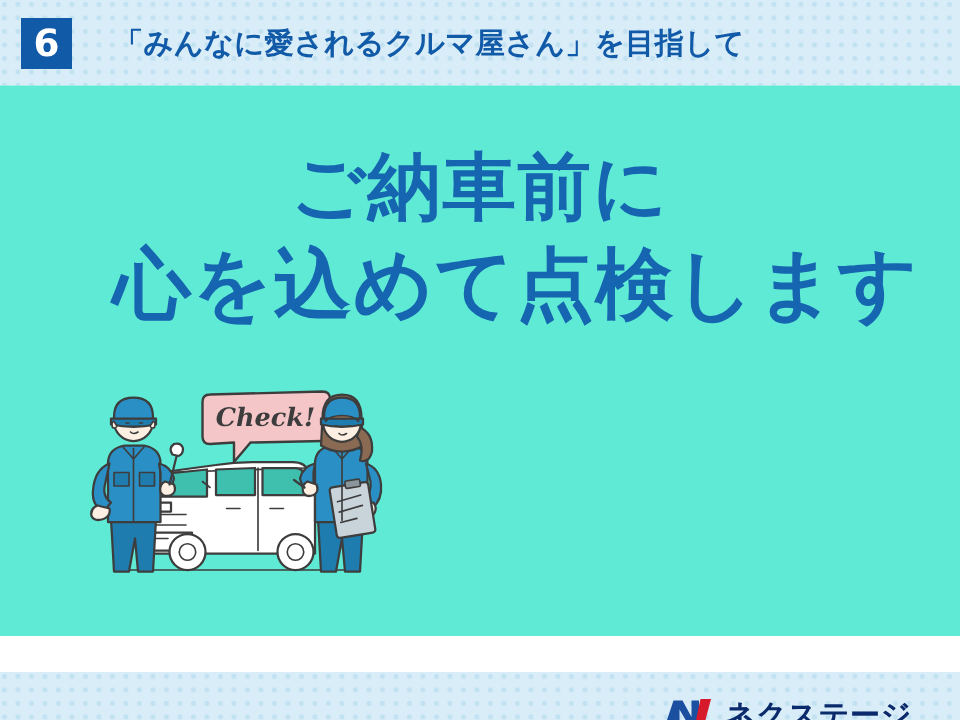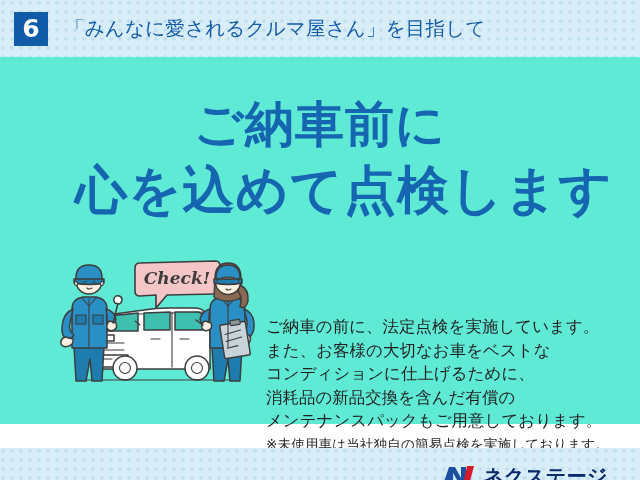--- a/index.html
+++ b/index.html
@@ -46,24 +46,24 @@
     color: #ffffff;
     font-size: 25px;
     font-weight: bold;
     line-height: 34px;
     text-align: center;
     letter-spacing: 0px;
     flex: 0 0 auto;
   }
 
   .header-title {
-    margin-left: 17px;
+    margin-left: 28px;
     color: #115aa8;
     font-size: 19.5px;
-    font-weight: normal;
+    font-weight: bold;
     letter-spacing: 0.2px;
     white-space: nowrap;
   }
 
   
   .panel {
     position: absolute;
     left: 0;
     top: 57px;
     width: 640px;
@@ -305,28 +305,20 @@
 
             <path class="hair olt" d="M165,30 Q168,26 176,26 Q184,26 187,30 L187,28 L165,28 Z"></path>
 
             <path class="olt" d="M171,33 L173,33"></path>
             <path class="olt" d="M180,33 L182,33"></path>
             <path class="olt" d="M174,38 Q176,40 179,38"></path>
           </g>
         </svg>
       </div>
 
-      <div class="copy">
-        <div class="copy-line">ご納車の前に、法定点検を実施しています。</div>
-        <div class="copy-line">また、お客様の大切なお車をベストな</div>
-        <div class="copy-line">コンディションに仕上げるために、</div>
-        <div class="copy-line">消耗品の新品交換を含んだ有償の</div>
-        <div class="copy-line">メンテナンスパックもご用意しております。</div>
-        <div class="copy-note">※未使用車は当社独自の簡易点検を実施しております。</div>
-      </div>
 
     </div>
   </div>
 
   <div class="footer-band">
     <div class="brand">
       <svg class="brand-mark" width="34" height="24" viewBox="0 0 34 24">
         <path d="M1,21 L7,3 L13,3 L19,14 L19,3 L24,3 L24,21 L18,21 L11,9 L11,21 Z" fill="#1b4fa0"></path>
         <path d="M25,2 L32,2 L27,21 L21,21 Z" fill="#d7192c"></path>
       </svg>

